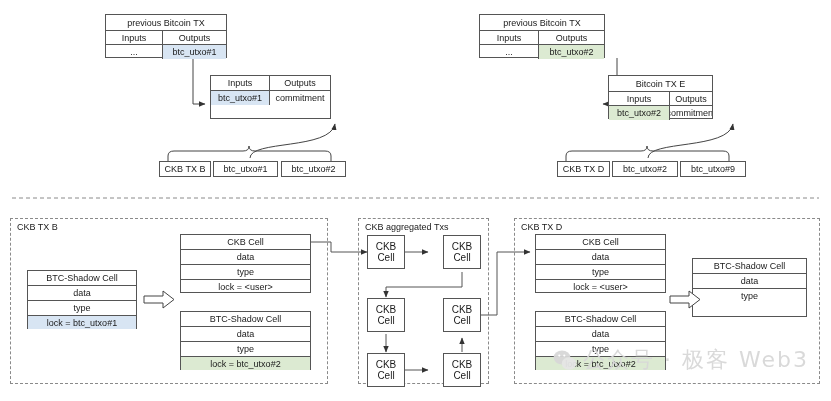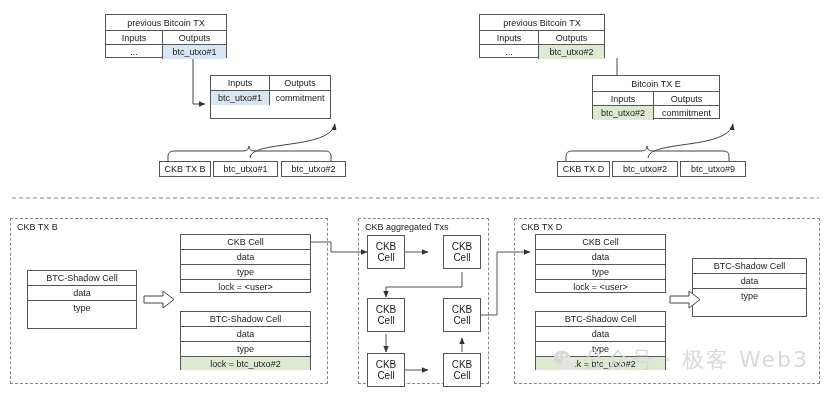--- a/index.html
+++ b/index.html
@@ -124,21 +124,21 @@
     <div class="row" style="height:14px;">
       <div class="cell" style="flex:0 0 58px;">Inputs</div>
       <div class="cell split">Outputs</div>
     </div>
     <div class="row" style="height:15px;">
       <div class="cell" style="flex:0 0 58px;">...</div>
       <div class="cell split f-green">btc_utxo#2</div>
     </div>
   </div>
 
-  <div class="tbl" style="left:592px;top:75px;width:128px;height:44px;">
+  <div class="tbl" style="left:608px;top:75px;width:105px;height:44px;">
     <div class="row" style="height:15px;">
       <div class="cell hdr">Bitcoin TX E</div>
     </div>
     <div class="row" style="height:14px;">
       <div class="cell" style="flex:0 0 60px;">Inputs</div>
       <div class="cell split">Outputs</div>
     </div>
     <div class="row" style="height:15px;">
       <div class="cell f-green" style="flex:0 0 60px;">btc_utxo#2</div>
       <div class="cell split">commitment</div>
@@ -155,20 +155,23 @@
 
   <div class="tbl" style="left:27px;top:270px;width:110px;height:59px;">
     <div class="row" style="height:14px;">
       <div class="cell hdr">BTC-Shadow Cell</div>
     </div>
     <div class="row" style="height:15px;">
       <div class="cell">data</div>
     </div>
     <div class="row" style="height:15px;">
       <div class="cell">type</div>
+    </div>
+    <div class="row" style="height:14px;">
+      <div class="cell f-blue">lock = btc_utxo#1</div>
     </div>
   </div>
 
   <svg class="blockarrow" style="left:143px;top:290px;width:32px;height:19px;" viewBox="0 0 32 19">
     <path d="M1,6 L20,6 L20,1 L31,9.5 L20,18 L20,13 L1,13 z" fill="#fff" stroke="#444" stroke-width="1"></path>
   </svg>
 
   <div class="tbl" style="left:180px;top:234px;width:131px;height:59px;">
     <div class="row" style="height:14px;">
       <div class="cell hdr">CKB Cell</div>

